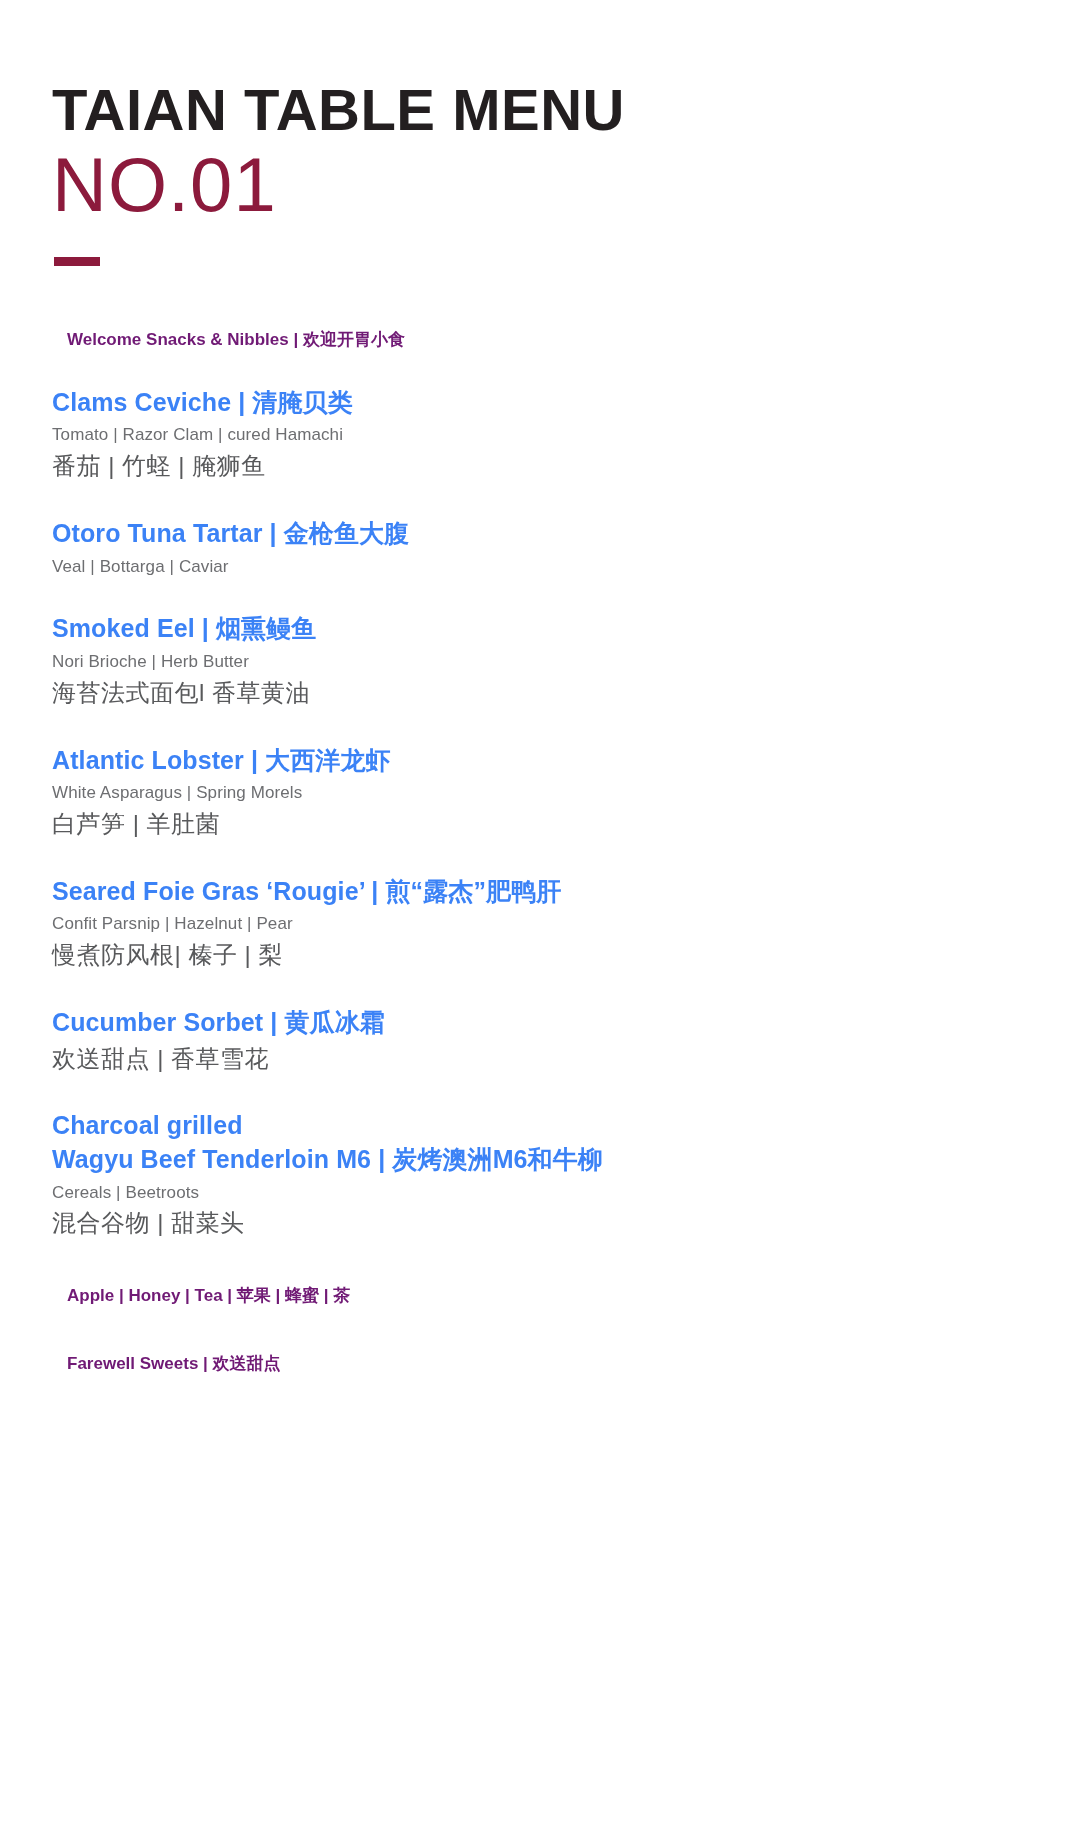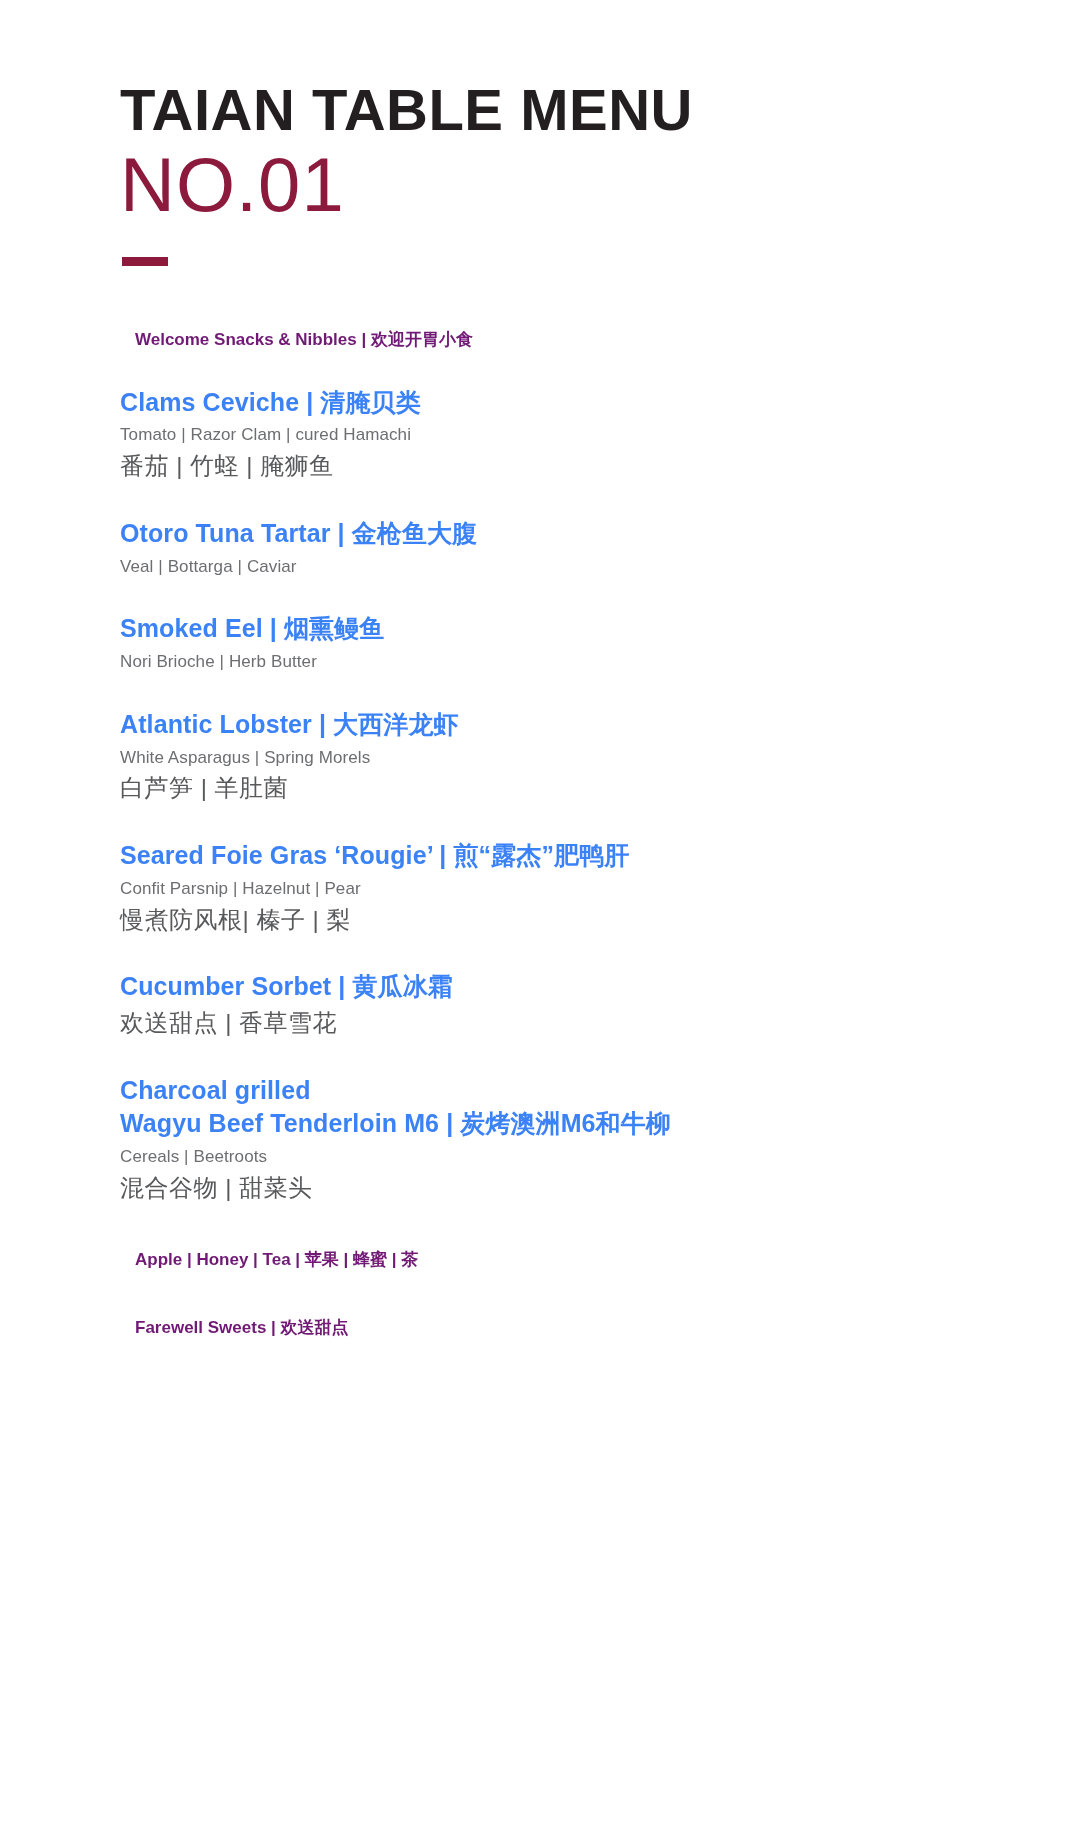--- a/index.html
+++ b/index.html
@@ -11,21 +11,21 @@
     width: 1080px;
     min-height: 1829px;
     font-family: "Liberation Sans", sans-serif;
     color: #231f20;
     -webkit-font-smoothing: antialiased;
   }
   .page {
     width: 1080px;
     min-height: 1829px;
     box-sizing: border-box;
-    padding: 80px 110px 40px 120px;
+    padding: 80px 110px 40px 52px;
     position: relative;
   }
   .menu-title {
     font-size: 58px;
     font-weight: bold;
     letter-spacing: 0.5px;
     color: #231f20;
     line-height: 1.05;
     margin: 0 0 6px 0;
     white-space: nowrap;
@@ -107,20 +107,21 @@
     </div>
 
     <div class="course">
       <p class="course-head">Otoro Tuna Tartar | 金枪鱼大腹</p>
       <p class="course-sub-en">Veal | Bottarga | Caviar</p>
     </div>
 
     <div class="course">
       <p class="course-head">Smoked Eel | 烟熏鳗鱼</p>
       <p class="course-sub-en">Nori Brioche | Herb Butter</p>
+      <p class="course-sub-cn">海苔法式面包l 香草黄油</p>
     </div>
 
     <div class="course">
       <p class="course-head">Atlantic Lobster | 大西洋龙虾</p>
       <p class="course-sub-en">White Asparagus | Spring Morels</p>
       <p class="course-sub-cn">白芦笋 | 羊肚菌</p>
     </div>
 
     <div class="course">
       <p class="course-head">Seared Foie Gras ‘Rougie’ | 煎“露杰”肥鸭肝</p>

